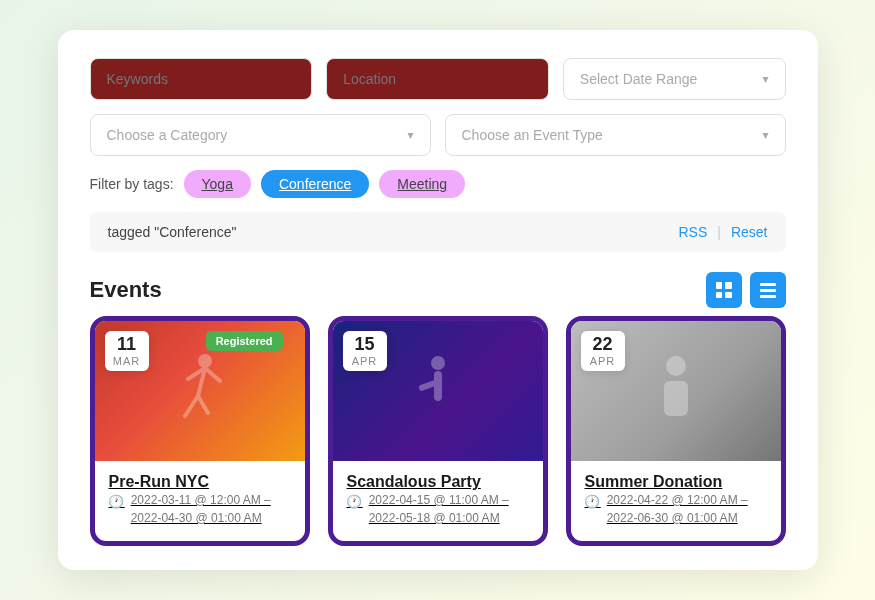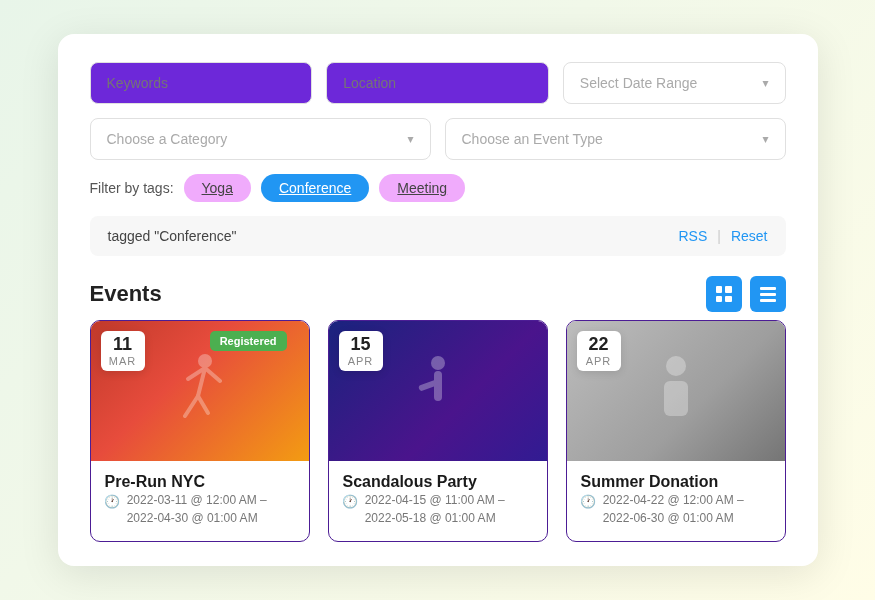--- a/index.html
+++ b/index.html
@@ -25,21 +25,21 @@
       gap: 14px;
       margin-bottom: 14px;
     }
     .filter-input {
       flex: 1;
       border: 1.5px solid #e0e0e0;
       border-radius: 8px;
       padding: 12px 16px;
       font-size: 14px;
       color: #aaa;
-      background: #6d28d9;
+      background: #7f1d1d;
       outline: none;
       cursor: pointer;
     }
     .filter-select {
       flex: 1;
       border: 1.5px solid #e0e0e0;
       border-radius: 8px;
       padding: 12px 16px;
       font-size: 14px;
       color: #aaa;
@@ -158,24 +158,25 @@
       height: 3px;
       border-radius: 1px;
       display: block;
     }
     .events-grid {
       display: grid;
       grid-template-columns: repeat(3, 1fr);
       gap: 18px;
     }
     .event-card {
-      border-radius: 10px;
+      border-radius: 16px;
       overflow: hidden;
-      border: 1px solid #4c1d95;
-      background: #fff;
+      border: 5px solid #4c1d95;
+      background: #fff;
+      text-decoration: underline;
     }
     .event-img-wrap {
       position: relative;
       width: 100%;
       height: 140px;
       overflow: hidden;
     }
     .event-date-badge {
       position: absolute;
       top: 10px;

